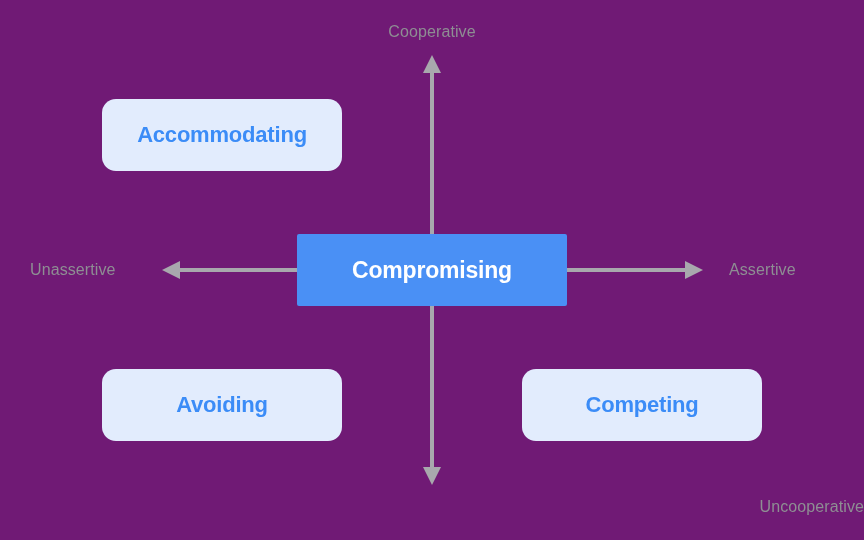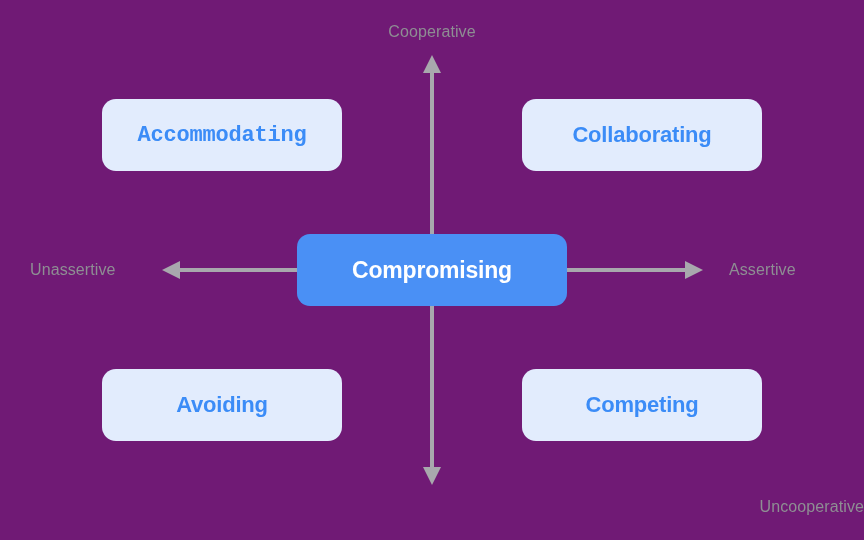--- a/index.html
+++ b/index.html
@@ -77,32 +77,32 @@
 
   .mode-box.light {
     background: #e2ecfd;
     width: 240px;
     height: 72px;
   }
   .mode-box.light .mode-label {
     color: #3b8cf7;
   }
 
-  #box-accommodating { left: 102px; top: 99px; font-family: Liberation Mono, monospace; }
+  #box-accommodating { left: 102px; top: 99px; }
   #box-collaborating { left: 522px; top: 99px; }
   #box-avoiding      { left: 102px; top: 369px; text-align: right; }
   #box-competing     { left: 522px; top: 369px; }
 
   .mode-box.center {
     background: #4a90f5;
     width: 270px;
     height: 72px;
     left: 297px;
     top: 234px;
-    border-radius: 13px;
+    border-radius: 2px;
   }
   .mode-box.center .mode-label {
     color: #ffffff;
     font-size: 23px;
   }
 </style>
 </head>
 <body>
 
 <div id="stage">
@@ -131,23 +131,20 @@
   <div class="axis-label" id="label-uncooperative">Uncooperative</div>
 
   <div class="axis-label" id="label-unassertive">Unassertive</div>
 
   <div class="axis-label" id="label-assertive">Assertive</div>
 
   <div class="mode-box light" id="box-accommodating">
     <span class="mode-label">Accommodating</span>
   </div>
 
-  <div class="mode-box light" id="box-collaborating">
-    <span class="mode-label">Collaborating</span>
-  </div>
 
   <div class="mode-box light" id="box-avoiding">
     <span class="mode-label">Avoiding</span>
   </div>
 
   <div class="mode-box light" id="box-competing">
     <span class="mode-label">Competing</span>
   </div>
 
   <div class="mode-box center" id="box-compromising">

